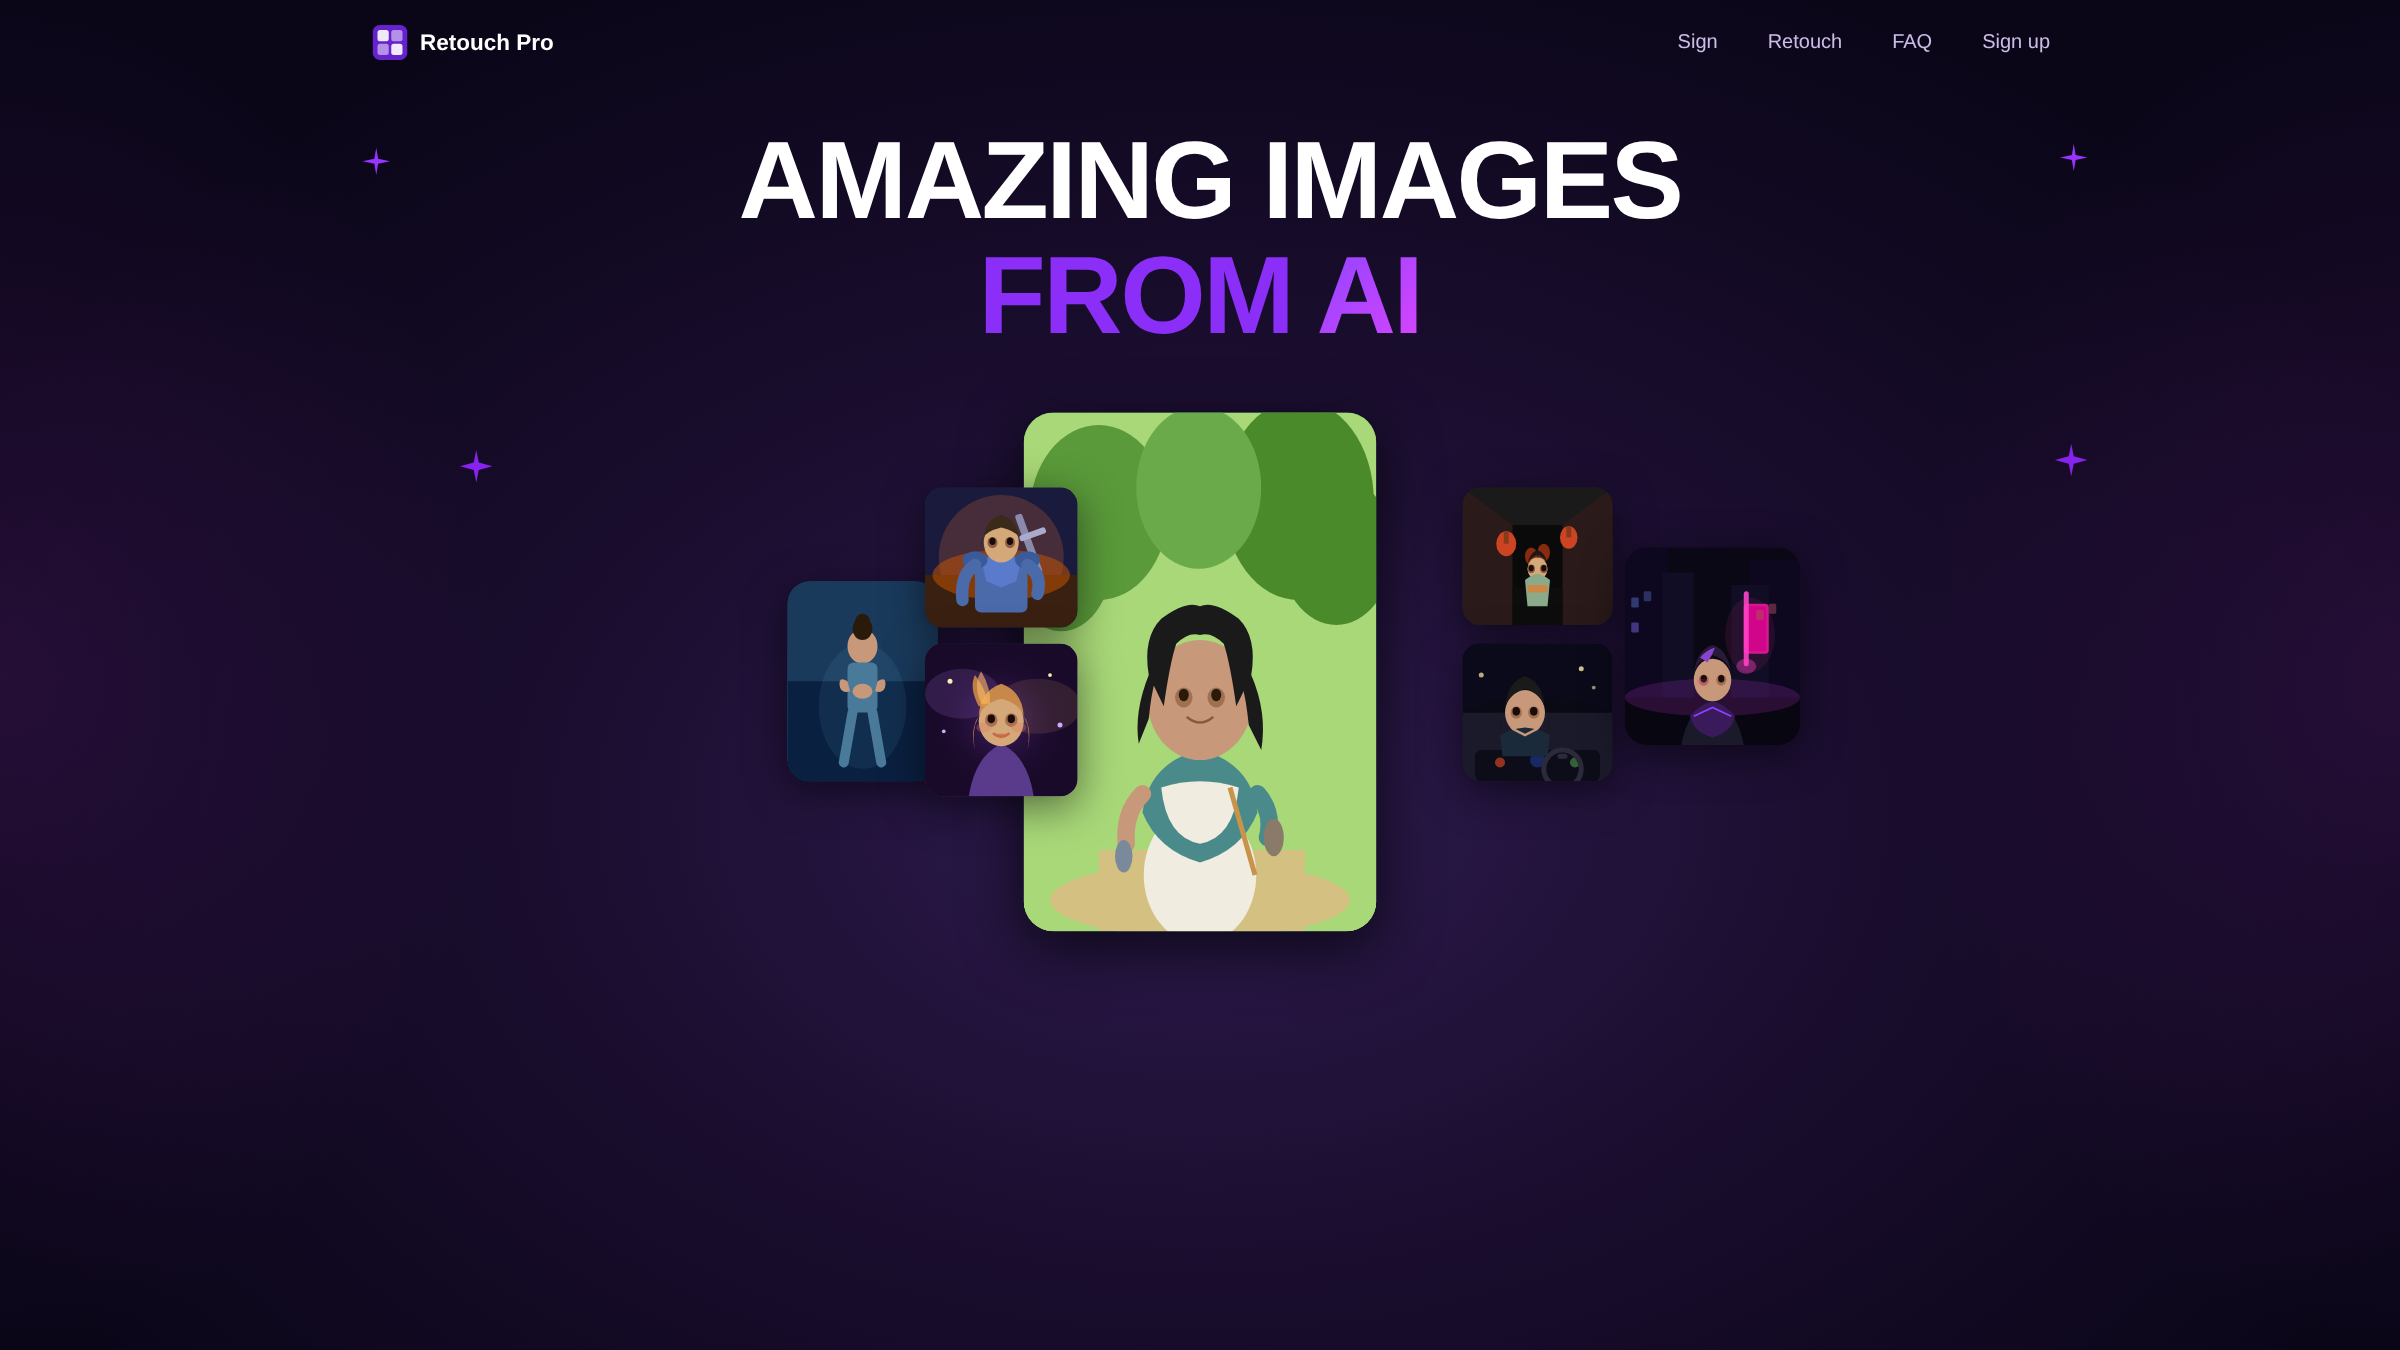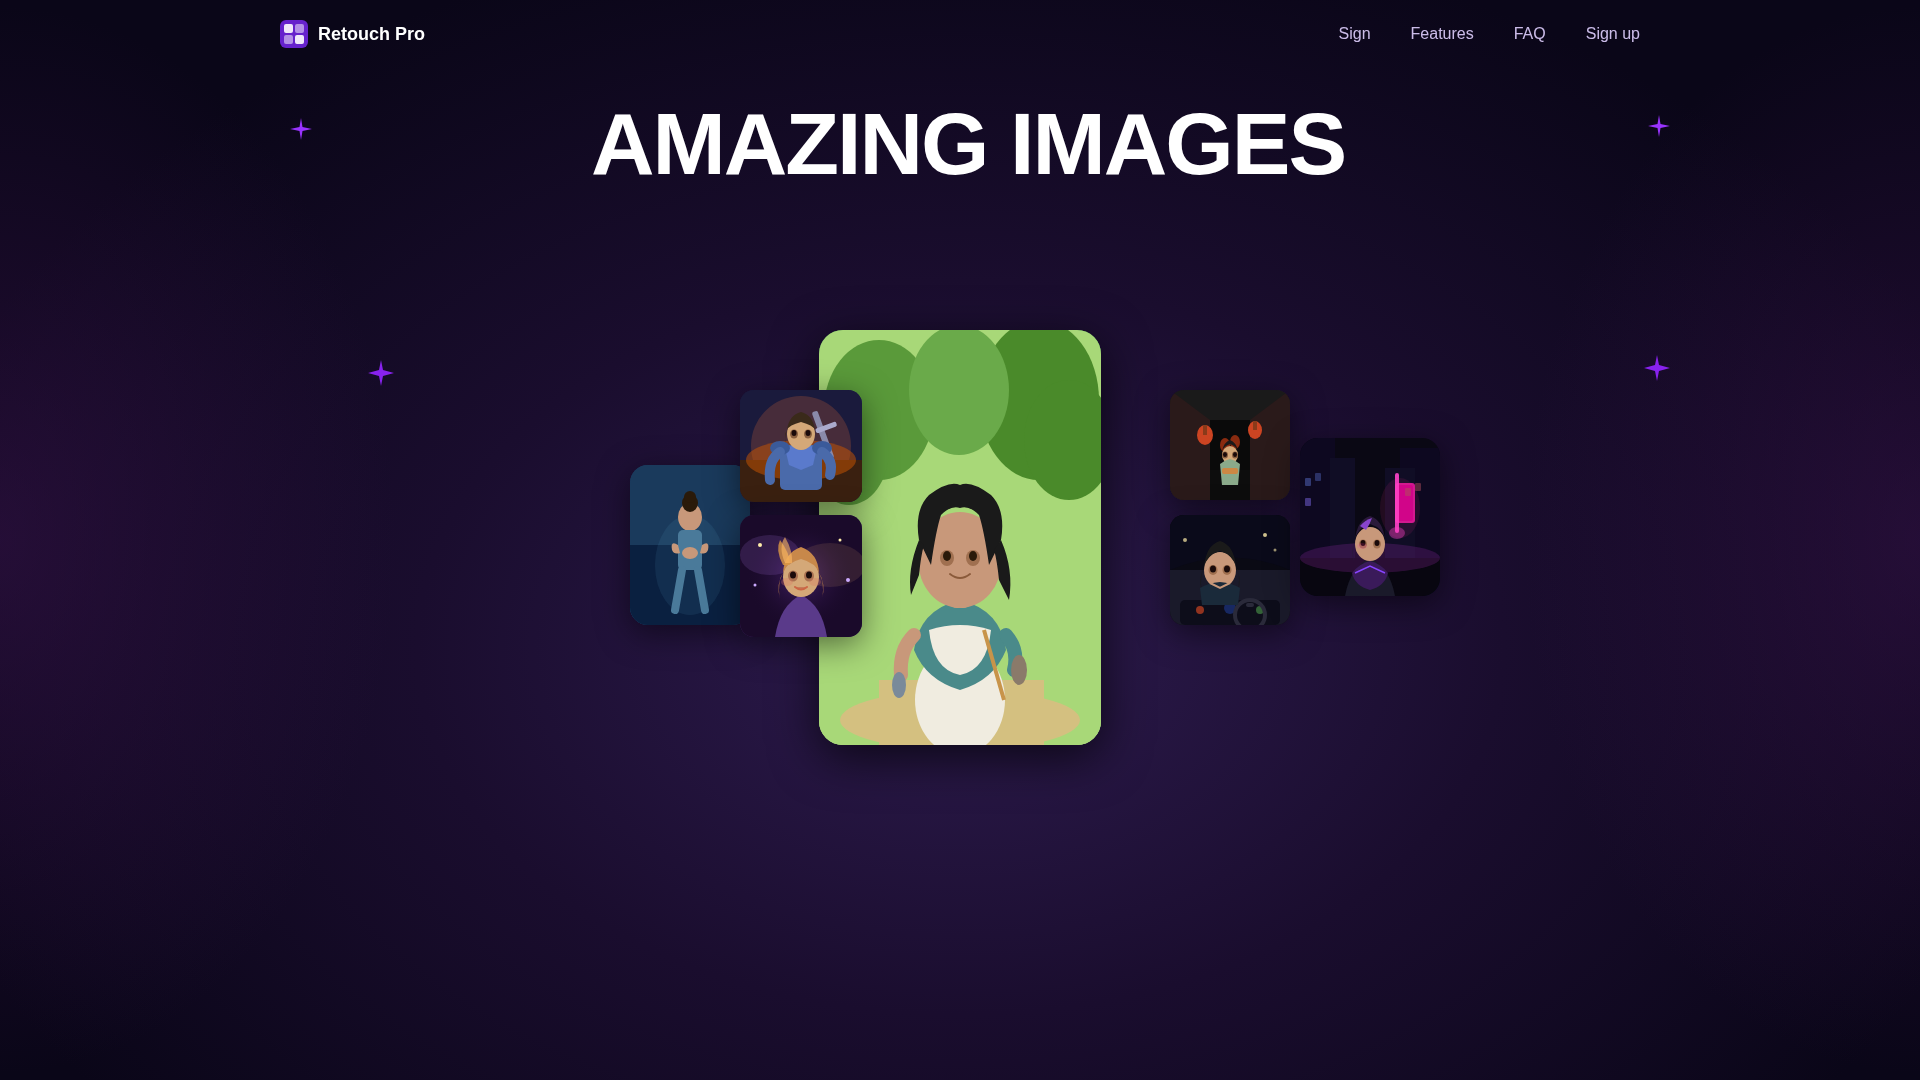--- a/index.html
+++ b/index.html
@@ -43,21 +43,21 @@
       top: 0;
       width: 400px;
       height: 100%;
       background: radial-gradient(ellipse at right center, rgba(60,20,80,0.5) 0%, transparent 70%);
     }
 
     
     nav {
       position: absolute;
       top: 0;
-      left: 0;
+      left: 18px;
       right: 0;
       z-index: 10;
       display: flex;
       align-items: center;
       padding: 20px 280px;
       justify-content: space-between;
     }
 
     .logo {
       display: flex;
@@ -309,33 +309,38 @@
       <rect x="4" y="15" width="9" height="9" rx="2" fill="white" opacity="0.5"></rect>
       <rect x="15" y="15" width="9" height="9" rx="2" fill="white" opacity="0.9"></rect>
     </svg>
     <span>Retouch Pro</span>
   </a>
   <ul class="nav-links">
     <li>
       <a href="#about">Sign</a>
     </li>
     <li>
-      <a href="#features">Features</a>
+      <a href="#features">Retouch</a>
     </li>
     <li>
       <a href="#faq">FAQ</a>
     </li>
     <li>
       <a href="#signup">Sign up</a>
     </li>
   </ul>
 </nav>
 
 <div class="hero">
   <div class="hero-title-line1">AMAZING IMAGES</div>
+  <div class="hero-title-line2">
+    <span class="from-text">FROM</span>
+    <span> </span>
+    <span class="ai-text">AI</span>
+  </div>
 </div>
 
 <div class="cards-area">
 
   <div class="card card-center">
     <div class="card-center-content">
       <svg viewBox="0 0 282 415" xmlns="http://www.w3.org/2000/svg" class="card-illustration">
 
         <rect width="282" height="415" fill="#a8d878"></rect>
 

